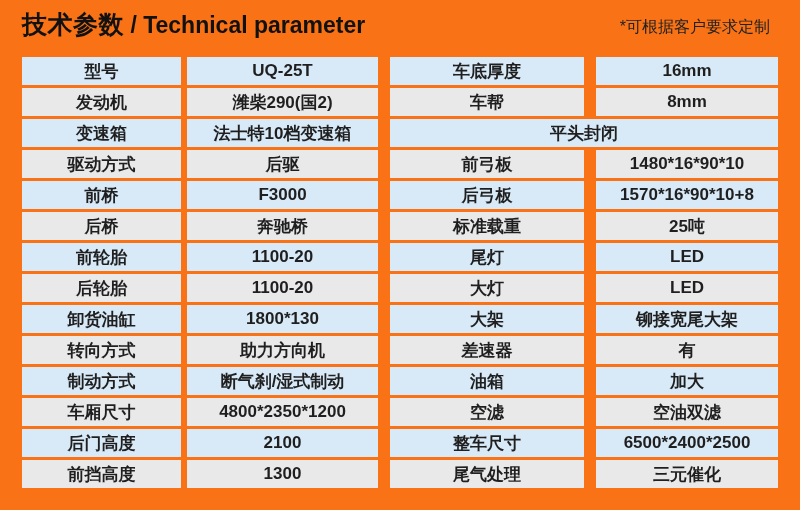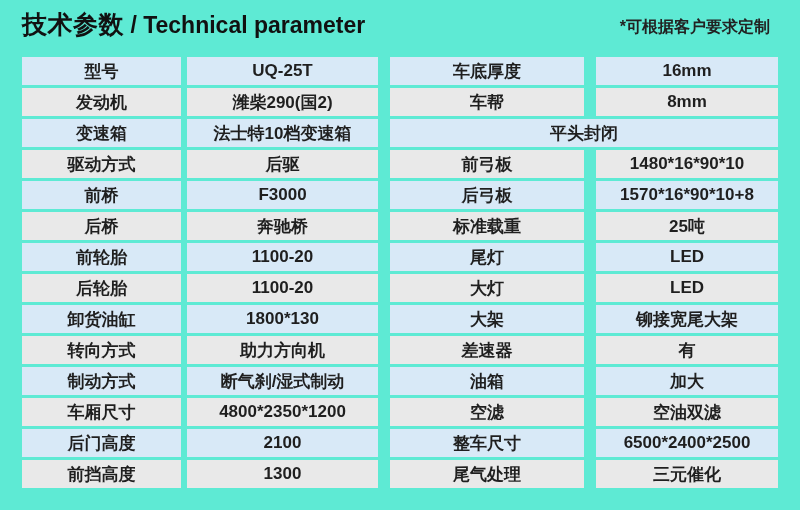--- a/index.html
+++ b/index.html
@@ -2,29 +2,29 @@
 <html><head>
 <meta charset="utf-8">
 <style>
   html, body { margin: 0; padding: 0; }
   body {
     width: 800px; height: 510px;
     background: #ffffff;
     font-family: "Liberation Sans", "DejaVu Sans", sans-serif;
     overflow: hidden;
   }
-  .page { position: relative; width: 800px; height: 510px; background: #5eead4; }
+  .page { position: relative; width: 800px; height: 510px; background: #f97316; }
 
   .header {
     position: absolute; left: 22px; right: 30px; top: 8px;
     display: flex; justify-content: space-between; align-items: flex-end;
   }
   .title { margin: 0; font-size: 25px; font-weight: 700; color: #111111; letter-spacing: 0.5px; white-space: nowrap; }
   .title .title-en { font-size: 23px; letter-spacing: 0; }
-  .note { font-size: 16px; font-weight: 700; color: #222222; padding-bottom: 3px; white-space: nowrap; }
+  .note { font-size: 16px; font-weight: 400; color: #222222; padding-bottom: 3px; white-space: nowrap; }
 
   .tables { position: absolute; top: 57px; left: 0; width: 800px; }
   .table { position: absolute; display: flex; flex-direction: column; gap: 3px; }
   .table.left  { left: 22px;  width: 356px; }
   .table.right { left: 390px; width: 388px; }
 
   .row { display: flex; height: 28px; }
   .table.left  .row { gap: 6px; }
   .table.right .row { gap: 12px; }
 

